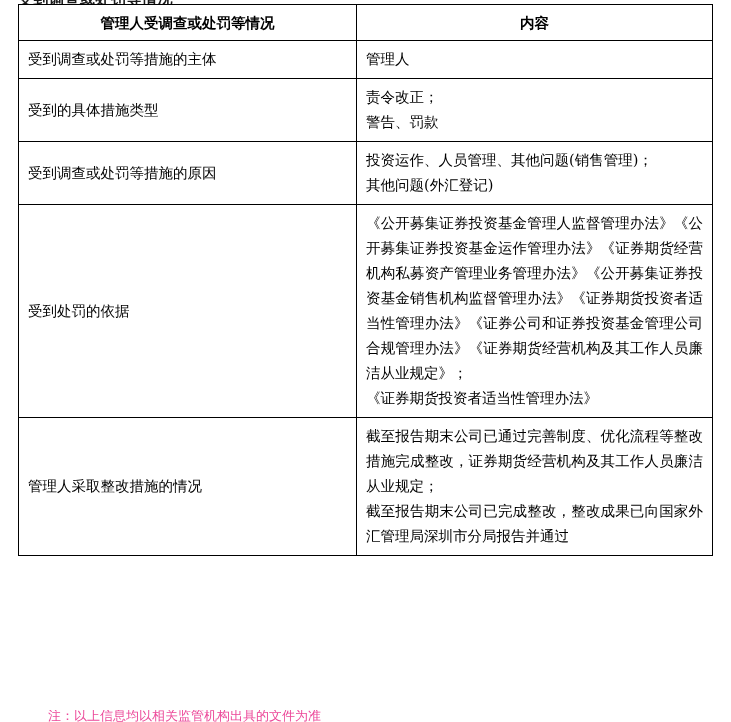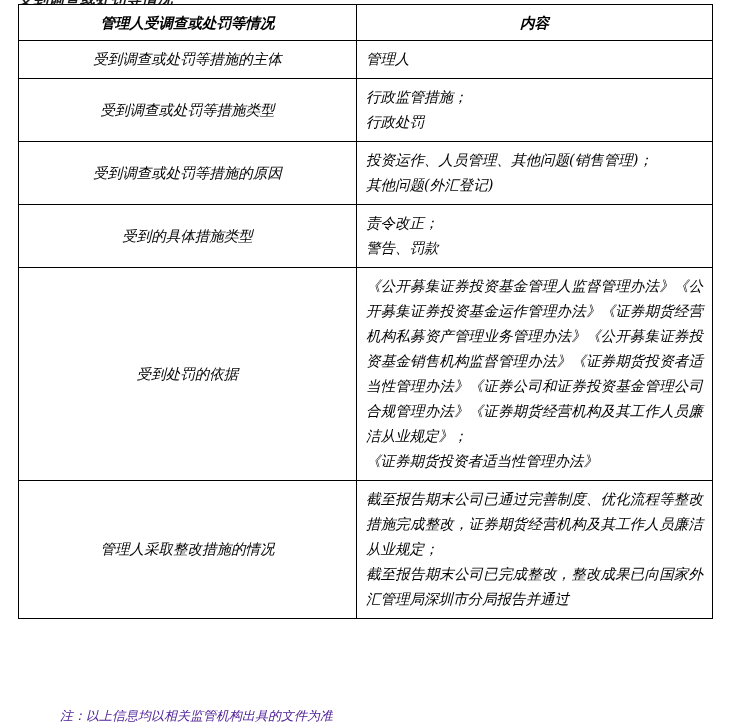--- a/index.html
+++ b/index.html
@@ -13,21 +13,20 @@
     font-family: "DejaVu Serif", "Liberation Serif", serif;
     color: #000000;
     overflow: hidden;
     position: relative;
   }
   .page {
     position: relative;
     width: 711px;
     height: 722px;
     box-sizing: border-box;
-    font-style: italic;
   }
   .heading-clip {
     position: absolute;
     top: -6px;
     left: 18px;
     font-size: 15px;
     font-weight: bold;
     letter-spacing: 0.5px;
     color: #1a1a1a;
     white-space: nowrap;
@@ -53,39 +52,39 @@
   }
   table.report th {
     text-align: center;
     font-weight: bold;
     padding: 5px 9px;
     font-size: 14.5px;
   }
   col.c1 { width: 338px; }
   col.c2 { width: 356px; }
   td.label {
-    text-align: center;
+    text-align: left;
   }
   td.value {
     text-align: left;
   }
   td.value .line {
     display: block;
     white-space: pre-wrap;
   }
   td.justify .line {
     text-align: justify;
     text-align-last: left;
   }
   .footnote {
     position: absolute;
-    left: 60px;
+    left: 48px;
     top: 710px;
     font-size: 13px;
-    color: #4c1d95;
+    color: #ec4899;
     white-space: nowrap;
     overflow: hidden;
     height: 12px;
     line-height: 12px;
   }
 </style>
 </head>
 <body>
 
 <div class="page">
@@ -107,41 +106,34 @@
 
       <tr>
         <td class="label">受到调查或处罚等措施的主体</td>
         <td class="value">
           <span class="line">管理人</span>
         </td>
       </tr>
 
 
 
+
       <tr>
-        <td class="label">受到调查或处罚等措施类型</td>
+        <td class="label">受到的具体措施类型</td>
         <td class="value">
-          <span class="line">行政监管措施；</span>
-          <span class="line">行政处罚</span>
+          <span class="line">责令改正；</span>
+          <span class="line">警告、罚款</span>
         </td>
       </tr>
 
       <tr>
         <td class="label">受到调查或处罚等措施的原因</td>
         <td class="value">
           <span class="line">投资运作、人员管理、其他问题(销售管理)；</span>
           <span class="line">其他问题(外汇登记)</span>
-        </td>
-      </tr>
-
-      <tr>
-        <td class="label">受到的具体措施类型</td>
-        <td class="value">
-          <span class="line">责令改正；</span>
-          <span class="line">警告、罚款</span>
         </td>
       </tr>
 
       <tr>
         <td class="label">受到处罚的依据</td>
         <td class="value justify">
           <span class="line">《公开募集证券投资基金管理人监督管理办法》《公开募集证券投资基金运作管理办法》《证券期货经营机构私募资产管理业务管理办法》《公开募集证券投资基金销售机构监督管理办法》《证券期货投资者适当性管理办法》《证券公司和证券投资基金管理公司合规管理办法》《证券期货经营机构及其工作人员廉洁从业规定》；</span>
           <span class="line">《证券期货投资者适当性管理办法》</span>
         </td>
       </tr>

